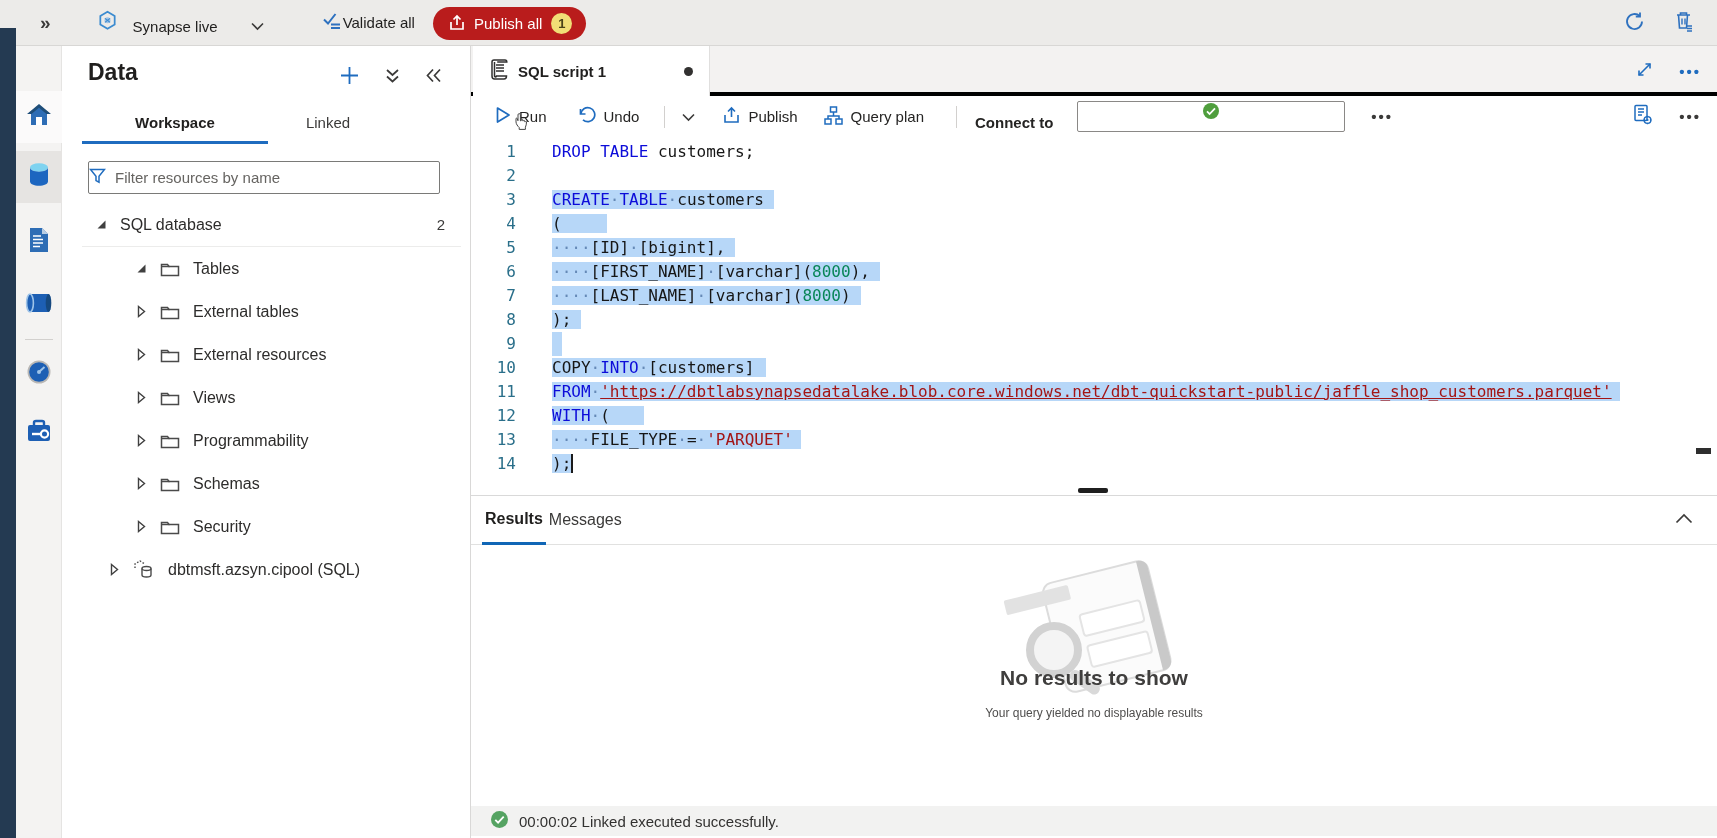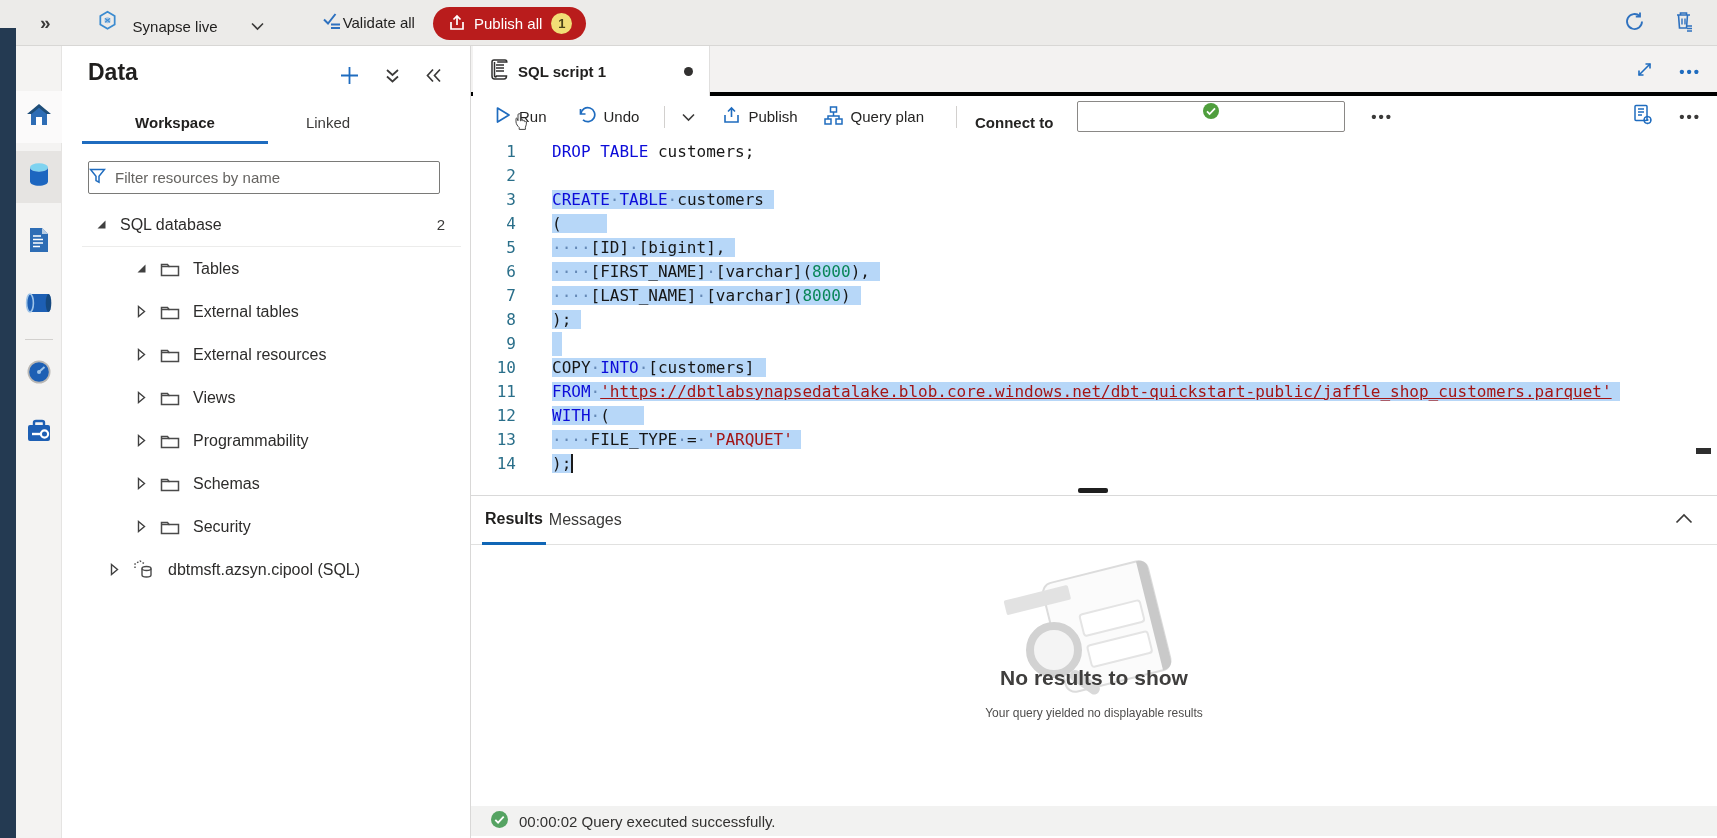--- a/index.html
+++ b/index.html
@@ -536,16 +536,16 @@
       <div class="empty-sub">Your query yielded no displayable results</div>
     </div>
 
     <div class="statusbar">
       <span>
         <svg width="19" height="19" viewBox="0 0 19 19">
             <circle cx="9.5" cy="9.5" r="8.5" fill="#55a362"></circle>
             <path d="M5.3 9.8l2.8 2.8 5.6-5.9" fill="none" stroke="#fff" stroke-width="1.8"></path>
           </svg>
       </span>
-      <span class="status-text">00:00:02 Query executed successfully.</span>
+      <span class="status-text">00:00:02 Linked executed successfully.</span>
     </div>
   </div>
 </div>
 
 </body></html>

